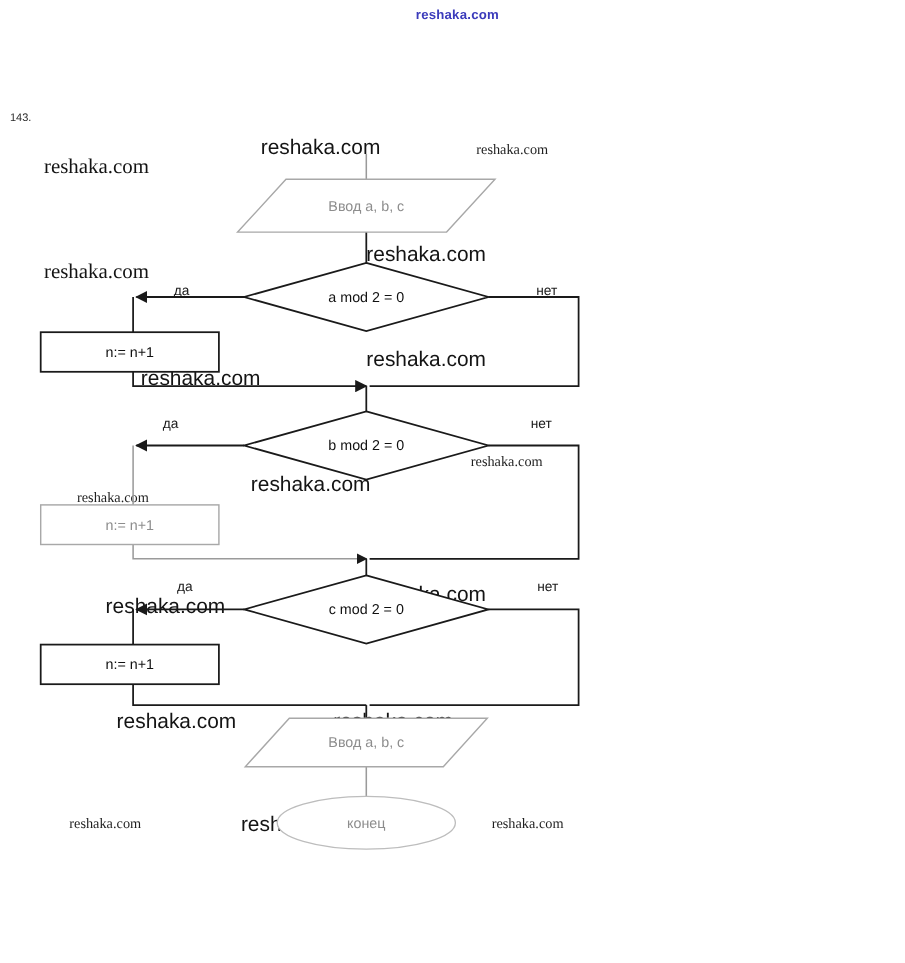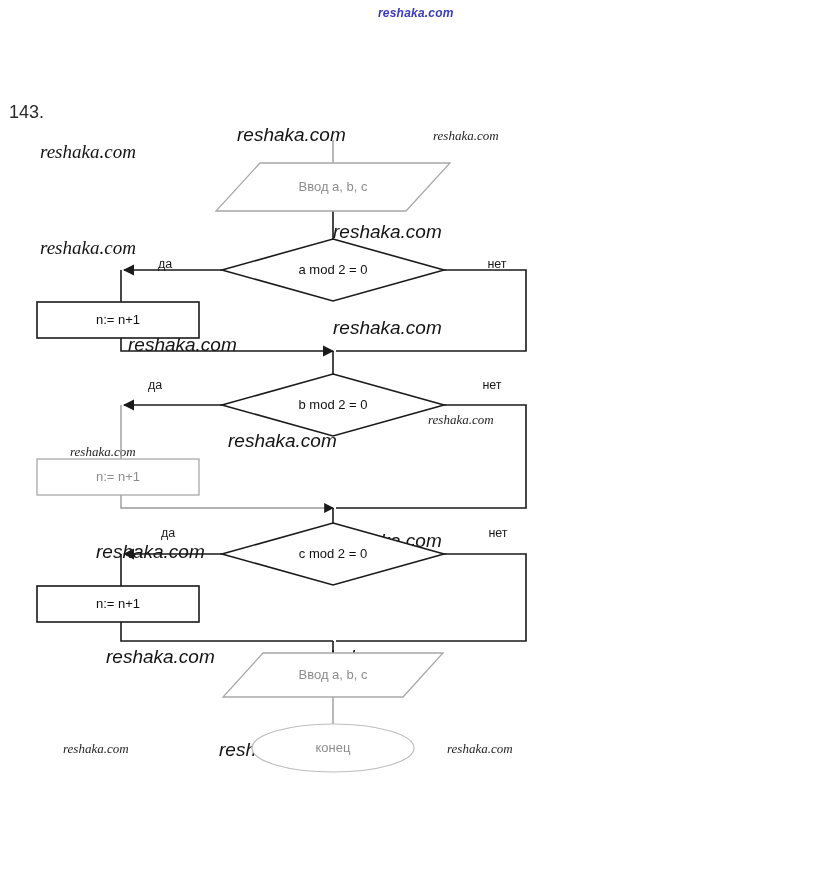--- a/index.html
+++ b/index.html
@@ -24,37 +24,36 @@
     background: #ffffff;
   }
   
   .wm {
     position: absolute;
     white-space: nowrap;
     font-family: "Liberation Sans", sans-serif;
     color: #1a1a1a;
     pointer-events: none;
     user-select: none;
-    font-style: italic;
   }
   .wm.serif {
     font-family: "Liberation Serif", serif;
   }
   .wm.header {
     font-family: "Liberation Sans", sans-serif;
     font-weight: bold;
     letter-spacing: .2px;
   }
   
   #problem-number {
     position: absolute;
     left: 9px;
     top: 102px;
     font-family: "Liberation Sans", sans-serif;
-    font-size: 18px;
+    font-size: 10px;
     color: #2b2b2b;
   }
   
   #flowchart {
     position: absolute;
     left: 0;
     top: 0;
     width: 823px;
     height: 875px;
   }

